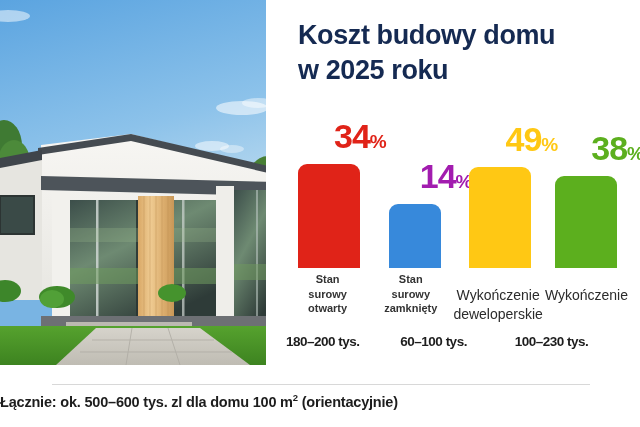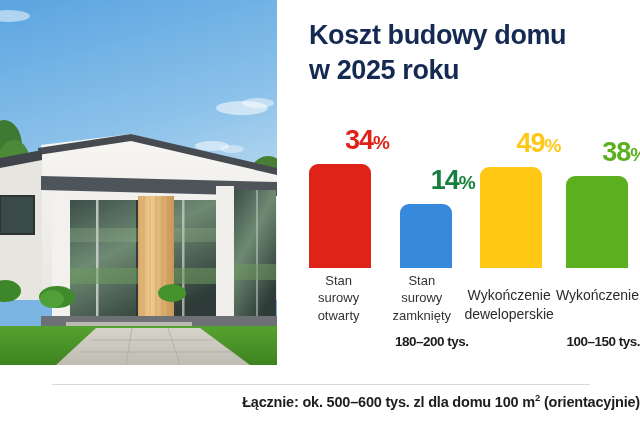--- a/index.html
+++ b/index.html
@@ -13,69 +13,69 @@
   #page{position:relative;width:640px;height:427px;background:#fff;}
 
   
   .photo{
     position:absolute;left:0;top:0;width:277px;height:365px;
     overflow:hidden;background:#79b4e3;
   }
   .photo svg{display:block;width:277px;height:365px;}
 
   
-  .panel{position:absolute;left:277px;top:0;width:287px;height:365px;background:#fff;}
+  .panel{position:absolute;left:266px;top:0;width:287px;height:365px;background:#fff;}
 
   .title{
     position:absolute;left:32px;top:18px;width:330px;
     color:#152a52;
     font-size:27px;line-height:1.28;
     font-weight:bold;
     letter-spacing:-0.4px;
   }
 
   
   .chart{position:absolute;left:20px;top:108px;width:343px;height:258px;}
   .cols{position:absolute;left:0;top:0;width:343px;height:160px;display:flex;}
   .col{flex:1;position:relative;height:160px;}
 
   .pct{
     position:absolute;left:0;width:100%;text-align:center;
     font-weight:bold;white-space:nowrap;
   }
-  .pct .num{font-size:27px;letter-spacing:-1px;margin-left:48px;}
+  .pct .num{font-size:34px;letter-spacing:-1px;margin-left:48px;}
   .pct .sym{font-size:19px;}
 
   .bar{
     position:absolute;bottom:0;left:50%;transform:translateX(-50%);
     width:62px;border-radius:9px 9px 0 0;
   }
   .bar.narrow{width:52px;}
 
   .labels{position:absolute;left:0;top:164px;width:343px;display:flex;}
   .lab{
     flex:1;text-align:center;color:#333;
-    font-size:13px;line-height:1.33;font-weight:normal;
+    font-size:11px;line-height:1.33;font-weight:bold;
     padding:0 1px;box-sizing:border-box;
   }
   .lab.wide{font-size:14px;font-weight:normal;color:#2b2b2b;}
 
   .prices{position:absolute;left:0;top:226px;width:343px;display:flex;}
   .price{
-    flex:1;text-align:right;color:#1d1d1d;
+    flex:1;text-align:left;color:#1d1d1d;
     font-size:13.5px;font-weight:bold;letter-spacing:-0.5px;white-space:nowrap;
   }
 
   
   .divider{
     position:absolute;left:52px;top:384px;width:538px;height:1px;
     background:#d8d8d8;
   }
   .footer{
-    position:absolute;left:0;top:392px;width:640px;text-align:right;
+    position:absolute;left:0;top:392px;width:640px;text-align:left;
     color:#1d1d1d;font-size:14.5px;font-weight:bold;letter-spacing:-0.2px;
   }
   .footer sup{font-size:9.5px;vertical-align:super;}
 </style>
 </head>
 <body>
 
 <div id="page">
 
   <div class="photo">
@@ -190,21 +190,21 @@
     </div>
 
     <div class="chart">
 
       <div class="cols">
         <div class="col">
           <div class="pct" style="bottom:112px;color:#e02318;"><span class="num">34</span><span class="sym">%</span></div>
           <div class="bar" style="height:104px;background:#e02318;"></div>
         </div>
         <div class="col">
-          <div class="pct" style="bottom:72px;color:#15803d;"><span class="num">14</span><span class="sym">%</span></div>
+          <div class="pct" style="bottom:72px;color:#a21caf;"><span class="num">14</span><span class="sym">%</span></div>
           <div class="bar narrow" style="height:64px;background:#3789db;"></div>
         </div>
         <div class="col">
           <div class="pct" style="bottom:109px;color:#ffc814;"><span class="num">49</span><span class="sym">%</span></div>
           <div class="bar" style="height:101px;background:#ffc814;"></div>
         </div>
         <div class="col">
           <div class="pct" style="bottom:100px;color:#5caf1e;"><span class="num">38</span><span class="sym">%</span></div>
           <div class="bar" style="height:92px;background:#5caf1e;"></div>
         </div>
@@ -225,21 +225,22 @@
           <div style="margin-top:14px;">Wykończenie</div>
           <div>deweloperskie</div>
         </div>
         <div class="lab wide">
           <div style="margin-top:14px;">Wykończenie</div>
         </div>
       </div>
 
       <div class="prices">
         <div class="price">180–200 tys.</div>
-        <div class="price">100–150 tys.</div>
+        <div class="price">60–100 tys.</div>
+        <div class="price">100–230 tys.</div>
       </div>
 
     </div>
   </div>
 
   <div class="divider"></div>
 
   <div class="footer">
     <span>Łącznie: ok. 500–600 tys. zl dla domu 100 m</span><sup>2</sup><span> (orientacyjnie)</span>
   </div>

